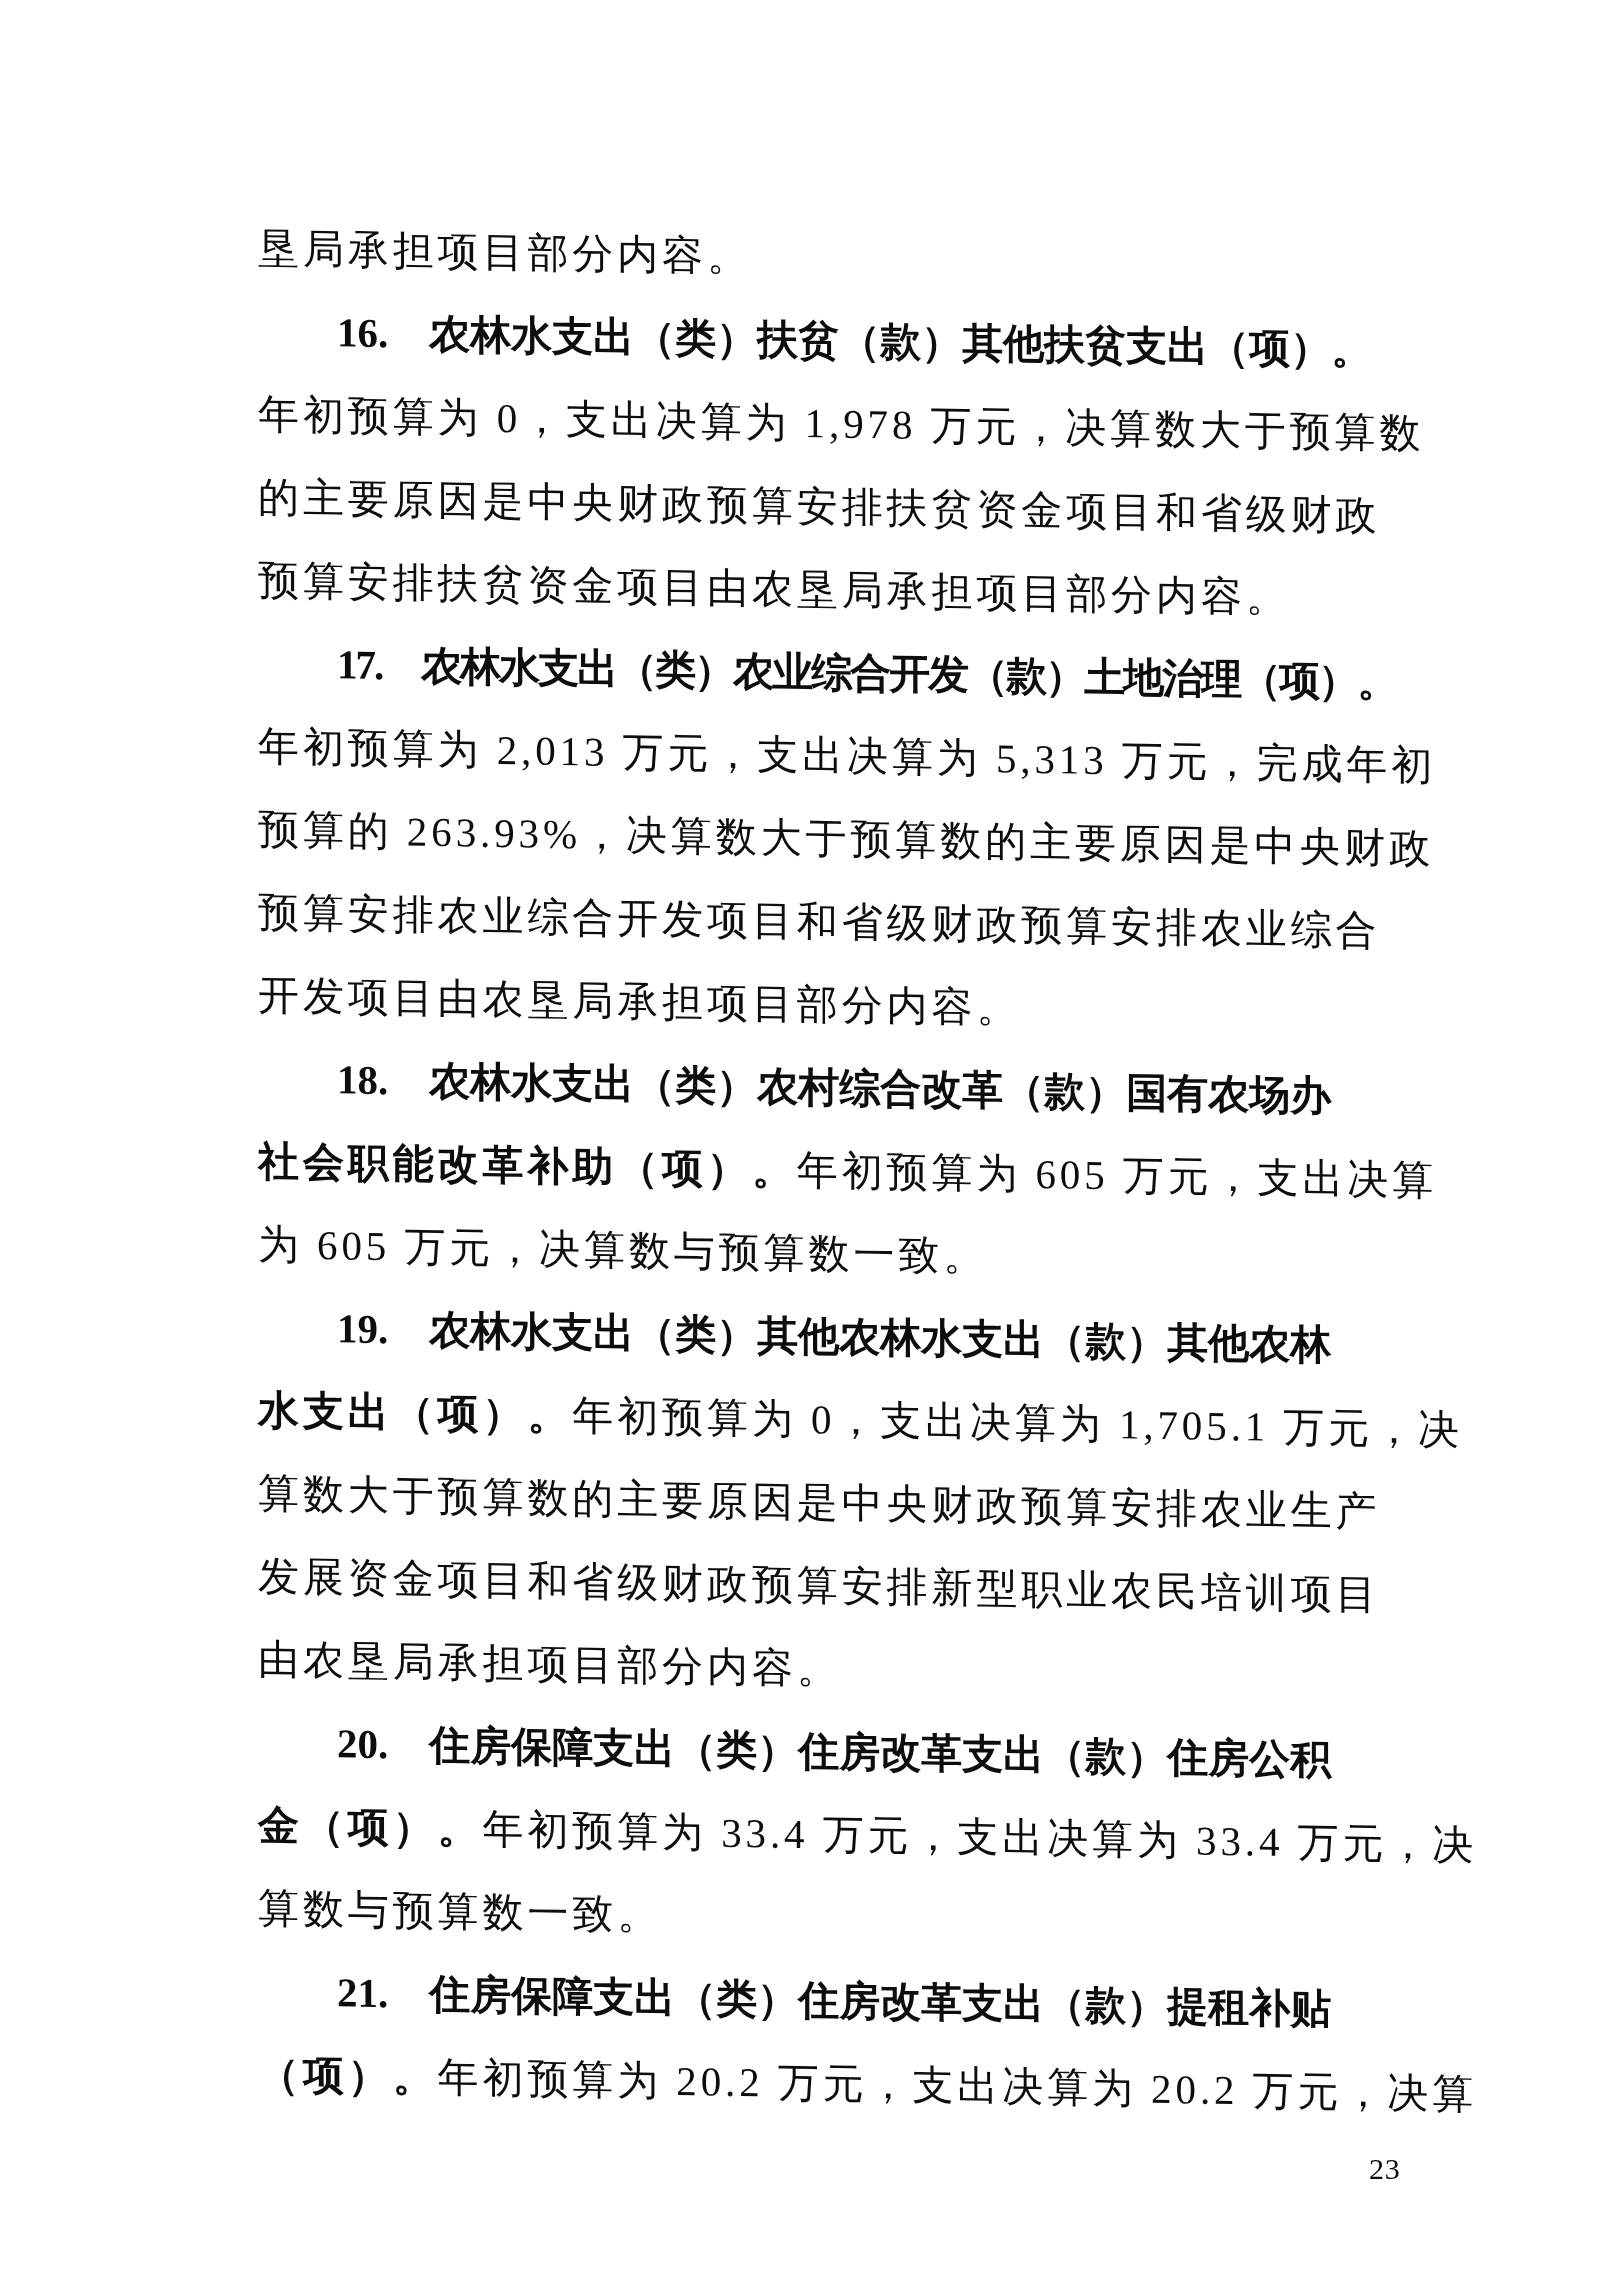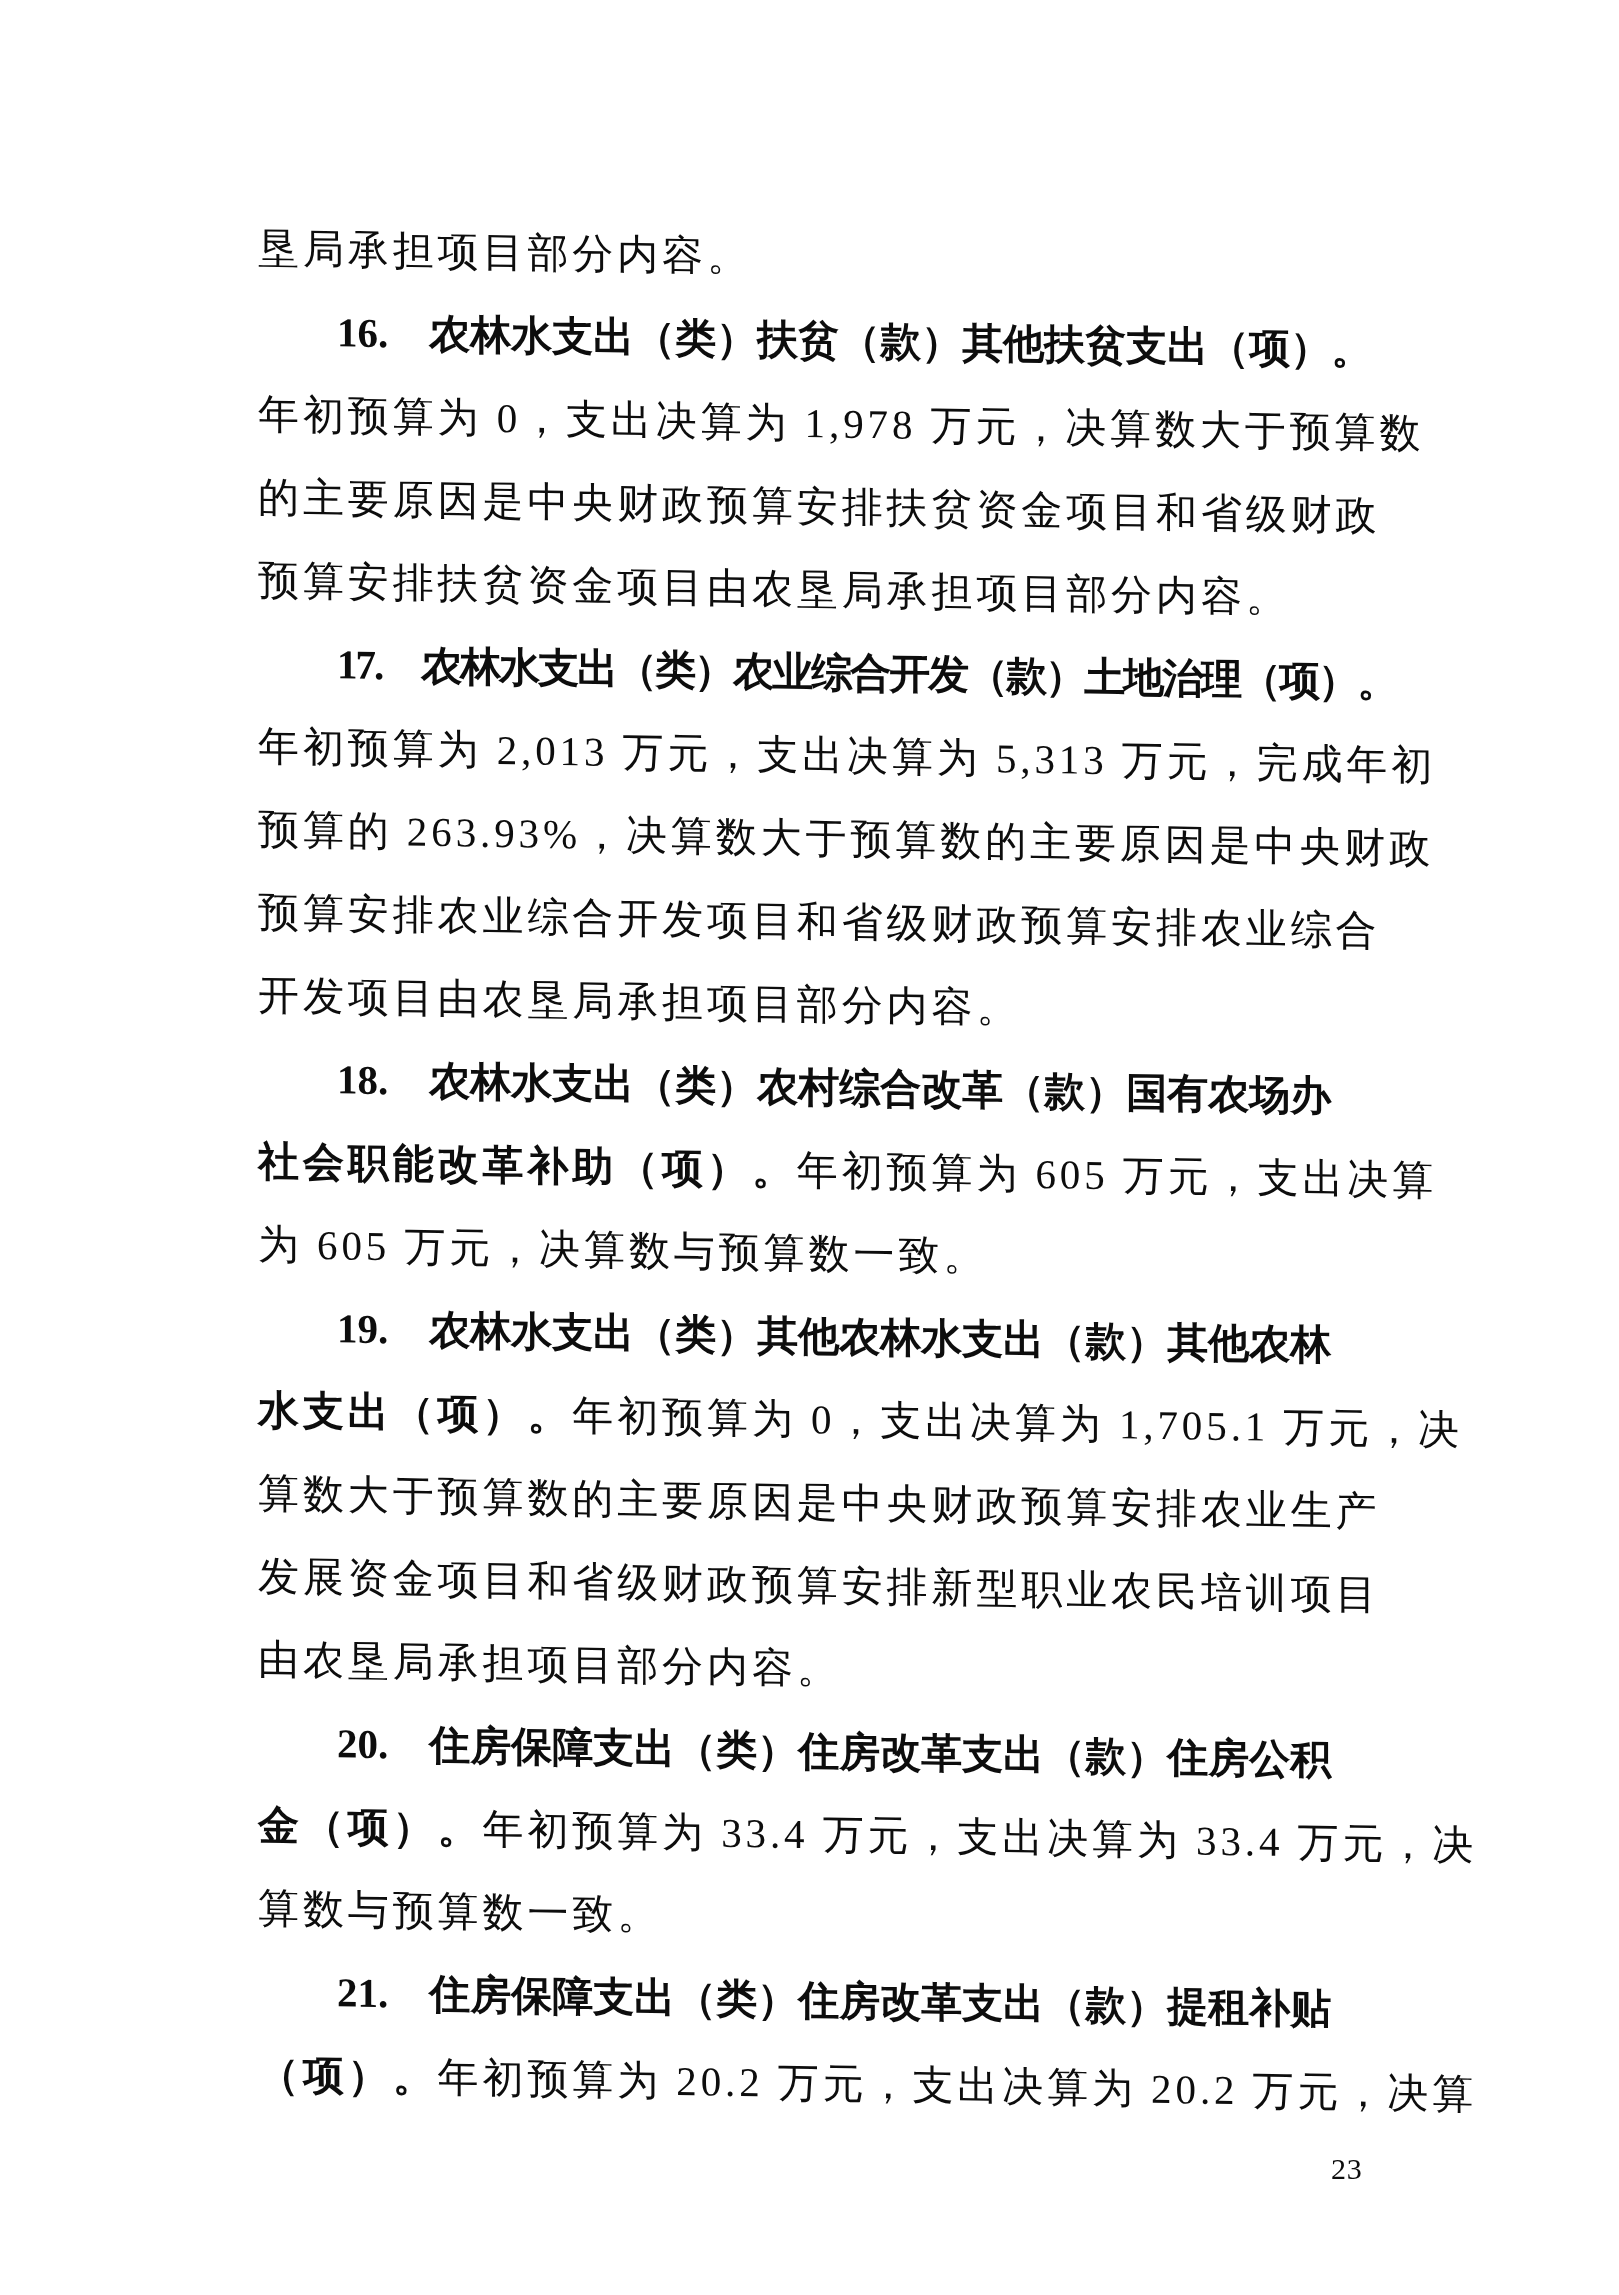--- a/index.html
+++ b/index.html
@@ -26,21 +26,21 @@
     letter-spacing:3.9px;
     white-space:nowrap;
   }
   
   .ind { padding-left:79px; letter-spacing:0; }
   
   .tt  { letter-spacing:-2px; }
   .bd  { font-weight:700; }
   .page-number {
     position:absolute;
-    left:1331px; top:2149px;
+    left:1369px; top:2149px;
     font-size:30px;
     line-height:39px;
     letter-spacing:0.7px;
   }
 </style>
 </head>
 <body>
 
 <div class="page">
   <div class="text-block">

